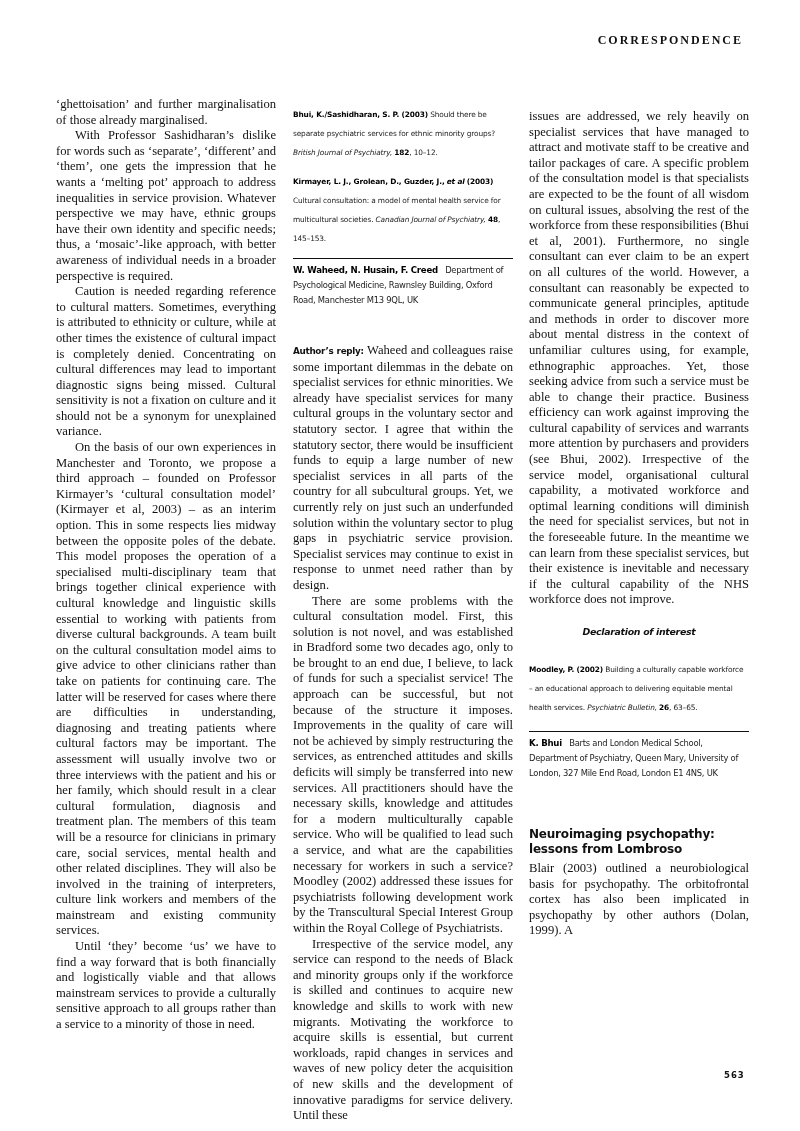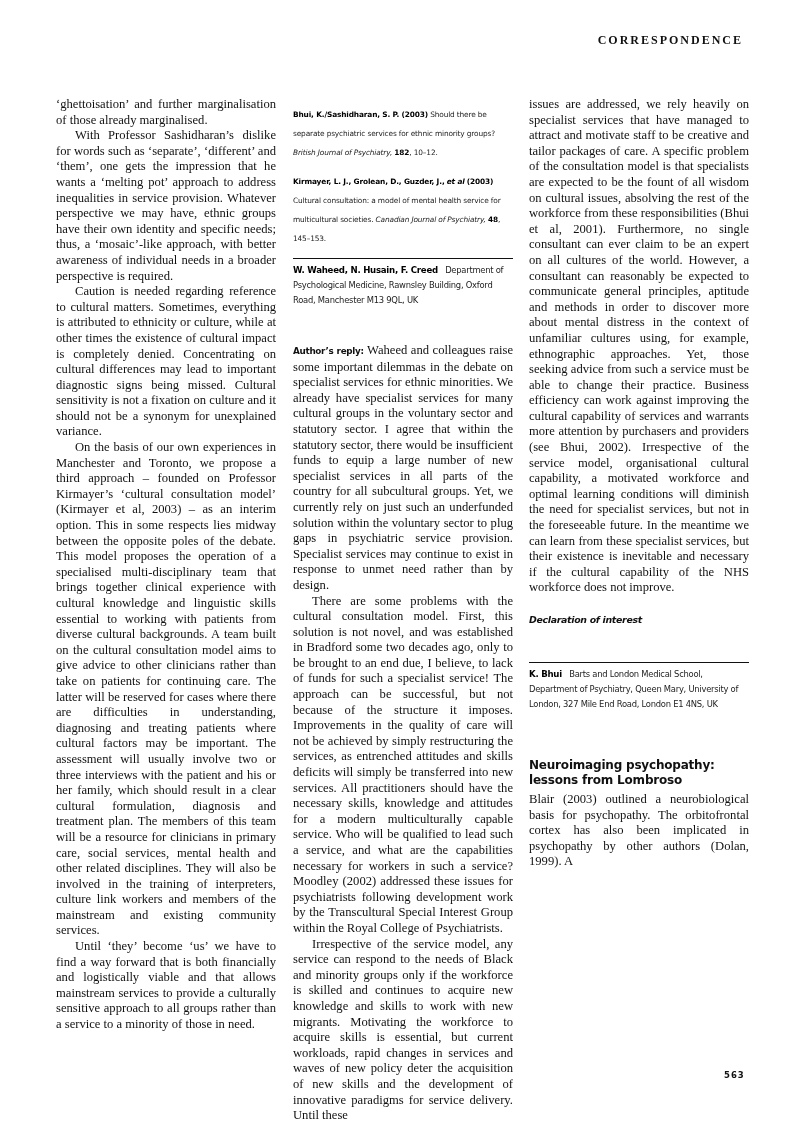--- a/index.html
+++ b/index.html
@@ -5,41 +5,41 @@
   html, body { margin: 0; padding: 0; background: #ffffff; }
   body { width: 800px; height: 1131px; position: relative; overflow: hidden; color: #111; }
   .section-label {
     position: absolute; top: 33px; right: 57px;
     font-family: Liberation Serif, serif; font-weight: bold;
     font-size: 12px; letter-spacing: 2px; color: #111; margin-left: 37px;
   }
   .col { position: absolute; width: 220px; }
   #col1 { left: 56px; top: 97px; }
   #col2 { left: 293px; top: 97px; }
-  #col3 { left: 529px; top: 97px; }
+  #col3 { left: 529px; top: 109px; }
   p.body {
     font-family: "Liberation Serif", serif; font-size: 12.6px;
     line-height: 15.6px; margin: 0; text-align: justify; hyphens: auto;
   }
   p.body.indent { text-indent: 19px; }
   .ref {
     font-family: "DejaVu Sans", sans-serif; font-size: 7.4px; line-height: 19px;
     margin: 0 0 10px 0; color: #222; letter-spacing: -0.15px;
   }
   .ref b { color: #000; }
   .rule { border: none; border-top: 1.3px solid #111; margin: 0; }
   .affil {
     font-family: "DejaVu Sans", sans-serif; font-size: 8.4px; line-height: 15px;
     color: #222; margin: 4px 0 0 0; letter-spacing: -0.25px;
   }
   .affil b { color: #000; font-size: 8.6px; }
   .lead { font-family: "DejaVu Sans", sans-serif; font-weight: bold; font-size: 8.8px; letter-spacing: -0.3px; margin-top: 22px; }
   .subhead {
     font-family: "DejaVu Sans", sans-serif; font-style: italic; font-weight: bold;
-    font-size: 9.4px; margin: 0 0 9px 0; letter-spacing: -0.3px;
+    font-size: 9.4px; margin: 0 0 9px 0; letter-spacing: -0.3px; text-align: center;
   }
   .title {
     font-family: "DejaVu Sans", sans-serif; font-weight: bold; font-size: 12px;
     line-height: 15px; margin: 12px 0 4px 0; letter-spacing: -0.2px;
   }
   .page-num {
     position: absolute; top: 1070px; left: 724px;
     font-family: "DejaVu Sans", sans-serif; font-weight: bold; font-size: 8.5px; letter-spacing: 1px;
   }
   i { font-style: italic; }
@@ -87,20 +87,26 @@
   <p class="body indent">There are some problems with the cultural consultation model. First, this solution is not novel, and was established in Bradford some two decades ago, only to be brought to an end due, I believe, to lack of funds for such a specialist service! The approach can be successful, but not because of the structure it imposes. Improvements in the quality of care will not be achieved by simply restructuring the services, as entrenched attitudes and skills deficits will simply be transferred into new services. All practitioners should have the necessary skills, knowledge and attitudes for a modern multiculturally capable service. Who will be qualified to lead such a service, and what are the capabilities necessary for workers in such a service? Moodley (2002) addressed these issues for psychiatrists following development work by the Transcultural Special Interest Group within the Royal College of Psychiatrists.</p>
   <p class="body indent">Irrespective of the service model, any service can respond to the needs of Black and minority groups only if the workforce is skilled and continues to acquire new knowledge and skills to work with new migrants. Motivating the workforce to acquire skills is essential, but current workloads, rapid changes in services and waves of new policy deter the acquisition of new skills and the development of innovative paradigms for service delivery. Until these</p>
 </div>
 
 <div class="col" id="col3">
   <p class="body">issues are addressed, we rely heavily on specialist services that have managed to attract and motivate staff to be creative and tailor packages of care. A specific problem of the consultation model is that specialists are expected to be the fount of all wisdom on cultural issues, absolving the rest of the workforce from these responsibilities (Bhui et al, 2001). Furthermore, no single consultant can ever claim to be an expert on all cultures of the world. However, a consultant can reasonably be expected to communicate general principles, aptitude and methods in order to discover more about mental distress in the context of unfamiliar cultures using, for example, ethnographic approaches. Yet, those seeking advice from such a service must be able to change their practice. Business efficiency can work against improving the cultural capability of services and warrants more attention by purchasers and providers (see Bhui, 2002). Irrespective of the service model, organisational cultural capability, a motivated workforce and optimal learning conditions will diminish the need for specialist services, but not in the foreseeable future. In the meantime we can learn from these specialist services, but their existence is inevitable and necessary if the cultural capability of the NHS workforce does not improve.</p>
   <div style="height:18px;"></div>
   <p class="subhead">Declaration of interest</p>
   <div style="height:14px;"></div>
   <div>
+    <p class="ref">
+      <b>Moodley, P. (2002)</b>
+      <span>Building a culturally capable workforce – an educational approach to delivering equitable mental health services.</span>
+      <i>Psychiatric Bulletin,</i>
+      <b>26</b><span>, 63–65.</span>
+    </p>
   </div>
   <hr class="rule" style="margin-top:14px;">
   <p class="affil">
     <b>K. Bhui</b>&nbsp;&nbsp;
     <span>Barts and London Medical School, Department of Psychiatry, Queen Mary, University of London, 327 Mile End Road, London E1 4NS, UK</span>
   </p>
   <div style="height:34px;"></div>
   <div class="title">
     <div>Neuroimaging psychopathy:</div>
     <div>lessons from Lombroso</div>

